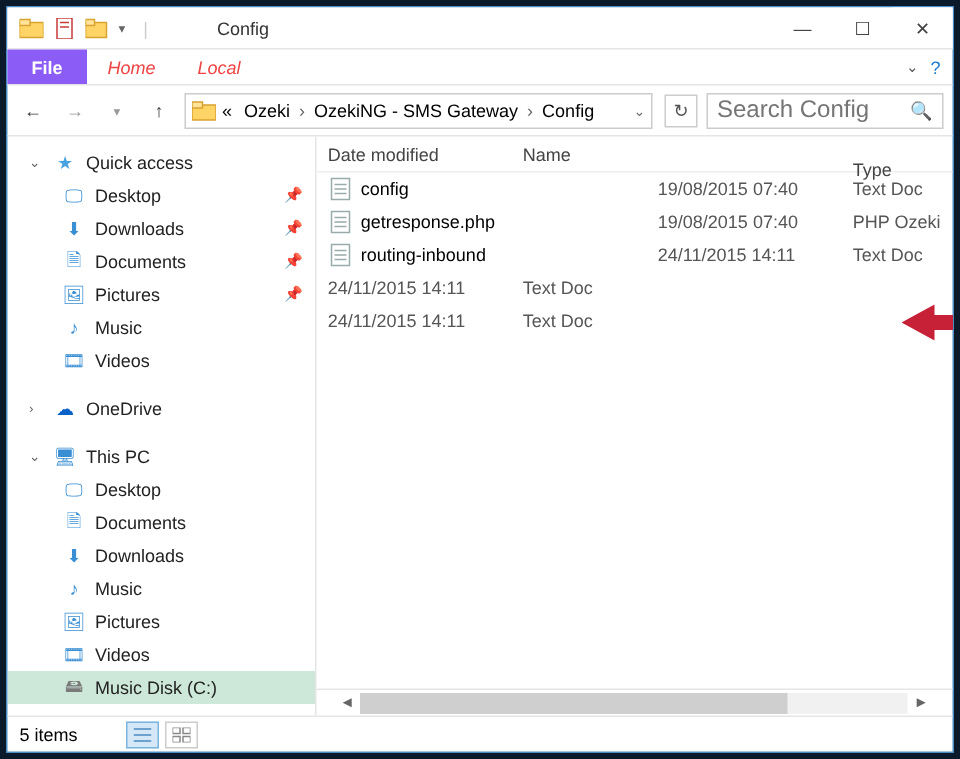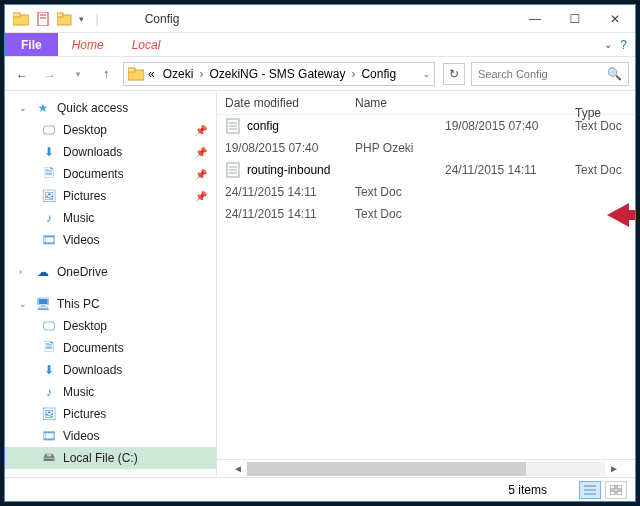--- a/index.html
+++ b/index.html
@@ -22,21 +22,21 @@
 
 .navrow { height: 34px; display: flex; align-items: center; padding: 4px 6px; gap: 6px; border-bottom: 1px solid #e5e5e5; }
 .navbtn { width: 22px; height: 22px; display: flex; align-items: center; justify-content: center; color: #999; }
 .navbtn.active { color: #333; }
 .addrbox { flex: 1; height: 24px; border: 1px solid #ccc; display: flex; align-items: center; padding: 0 4px; background: #fff; overflow: hidden; }
 .addrbox .seg { padding: 0 4px; white-space: nowrap; }
 .addrbox .chev { color: #666; padding: 0 2px; }
 .addr-dd { color: #666; padding-left: 4px; }
 .refresh-btn { width: 22px; height: 22px; border: 1px solid #ccc; display: flex; align-items: center; justify-content: center; margin-left: 2px; color: #555; }
 .searchbox { width: 158px; height: 24px; border: 1px solid #ccc; display: flex; align-items: center; padding: 0 6px; color: #888; position: relative; }
-.searchbox input { border: none; outline: none; width: 100%; color: #333; font-size: 11px; }
+.searchbox input { border: none; outline: none; width: 100%; color: #333; font-size: 16px; }
 .searchbox .sicon { position: absolute; right: 6px; color: #888; }
 
 .body { flex: 1; display: flex; overflow: hidden; }
 .tree { width: 212px; border-right: 1px solid #e5e5e5; overflow-y: auto; padding-top: 6px; padding-bottom: 6px; }
 .tree-item { display: flex; align-items: center; height: 22px; padding-left: 14px; gap: 6px; color: #222; cursor: default; }
 .tree-item.sub { padding-left: 36px; }
 .tree-item .pin { margin-left: auto; margin-right: 8px; color: #777; font-size: 10px; }
 .tree-item.selected { background: #cde8d9; }
 .tree-caret { width: 10px; color: #666; font-size: 9px; display: inline-block; }
 .tree-spacer { height: 10px; }
@@ -55,21 +55,21 @@
 .frow .c-type { flex: 1; color: #555; }
 .fileicon { width: 14px; height: 16px; }
 
 .arrow-annot { position: absolute; left: 390px; top: 86px; }
 
 .hscroll { height: 18px; border-top: 1px solid #e5e5e5; display: flex; align-items: center; padding: 0 16px; }
 .hscroll .track { flex: 1; height: 14px; background: #f1f1f1; position: relative; margin: 0 4px; }
 .hscroll .thumb { position: absolute; left: 0; width: 78%; height: 100%; background: #cfcfcf; }
 .hscroll .arr { color: #666; font-size: 10px; }
 
-.status { height: 24px; border-top: 1px solid #e5e5e5; display: flex; align-items: center; padding: 0 8px; justify-content: flex-end; gap: 32px; }
+.status { height: 24px; border-top: 1px solid #e5e5e5; display: flex; align-items: center; padding: 0 8px; justify-content: flex-start; gap: 32px; }
 .viewbtns { display: flex; gap: 4px; }
 .viewbtn { width: 22px; height: 18px; border: 1px solid #ccc; display: flex; align-items: center; justify-content: center; }
 .viewbtn.active { background: #d5e8f7; border-color: #7ab5e0; }
 
 .ico { display: inline-flex; width: 16px; height: 16px; align-items: center; justify-content: center; }
 </style>
 </head>
 <body>
 
 <div class="window">
@@ -209,21 +209,21 @@
       <div class="tree-item sub">
           <span class="ico" style="color:#3a8fd4;">🖼</span>
           <span>Pictures</span>
         </div>
       <div class="tree-item sub">
           <span class="ico" style="color:#3a8fd4;">🎞</span>
           <span>Videos</span>
         </div>
       <div class="tree-item sub selected">
           <span class="ico" style="color:#7a7a7a;">🖴</span>
-          <span>Local File (C:)</span>
+          <span>Music Disk (C:)</span>
         </div>
       <div class="tree-spacer"></div>
 
     </div>
 
     <div class="content">
       <div class="filehdr">
         <div class="col col-date">Date modified</div>
         <div class="col col-name">Name</div>
         <div class="col col-type">Type</div>
@@ -239,20 +239,31 @@
                   <line x1="3" y1="8" x2="11" y2="8" stroke="#9aa"></line>
                   <line x1="3" y1="11" x2="11" y2="11" stroke="#9aa"></line>
                 </svg>
               </span>
               <span>config</span>
             </div>
             <div class="cell c-date">19/08/2015 07:40</div>
             <div class="cell c-type">Text Doc</div>
           </div>
           <div class="frow">
+            <div class="cell c-name">
+              <span class="ico">
+                <svg class="fileicon" width="14" height="16">
+                  <rect x="1" y="1" width="12" height="14" fill="#fff" stroke="#9aa"></rect>
+                  <line x1="3" y1="5" x2="11" y2="5" stroke="#9aa"></line>
+                  <line x1="3" y1="8" x2="11" y2="8" stroke="#9aa"></line>
+                  <line x1="3" y1="11" x2="11" y2="11" stroke="#9aa"></line>
+                </svg>
+              </span>
+              <span>getresponse.php</span>
+            </div>
             <div class="cell c-date">19/08/2015 07:40</div>
             <div class="cell c-type">PHP Ozeki</div>
           </div>
           <div class="frow">
             <div class="cell c-name">
               <span class="ico">
                 <svg class="fileicon" width="14" height="16">
                   <rect x="1" y="1" width="12" height="14" fill="#fff" stroke="#9aa"></rect>
                   <line x1="3" y1="5" x2="11" y2="5" stroke="#9aa"></line>
                   <line x1="3" y1="8" x2="11" y2="8" stroke="#9aa"></line>

